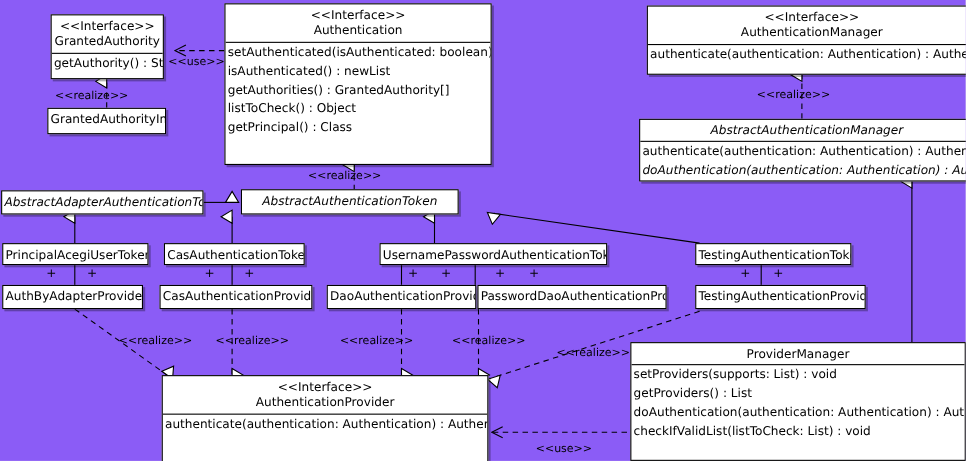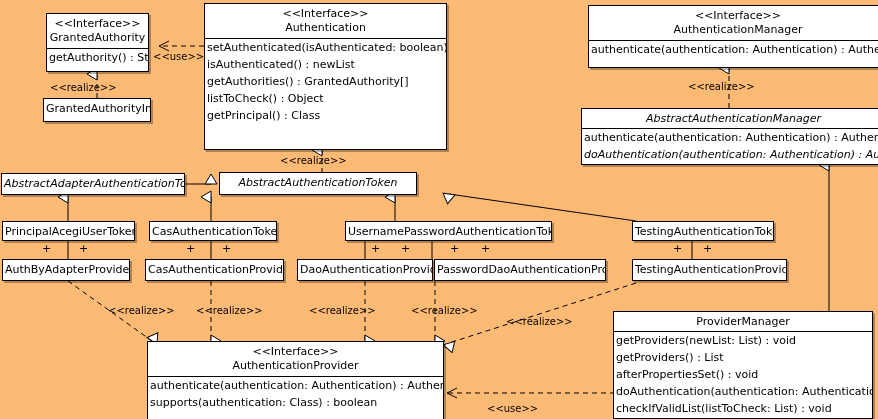--- a/index.html
+++ b/index.html
@@ -12,21 +12,21 @@
     height: 419px;
     position: relative;
     overflow: hidden;
     font-family: "DejaVu Sans", sans-serif;
   }
   #canvas {
     position: absolute;
     left: 0; top: 0;
     width: 878px;
     height: 419px;
-    background: #fdba74;
+    background: #8b5cf6;
   }
   svg.edges {
     position: absolute;
     left: 0; top: 0;
     width: 878px;
     height: 419px;
     pointer-events: none;
   }
   .node {
     position: absolute;
@@ -281,31 +281,29 @@
   <div class="node" style="left:632px; top:259px; width:155px; height:22px;">
     <div class="hdr">TestingAuthenticationProvider</div>
   </div>
 
   <div class="node" style="left:147px; top:341px; width:297px; height:82px;">
     <div class="stereo">&lt;&lt;Interface&gt;&gt;</div>
     <div class="cname">AuthenticationProvider</div>
     <div class="sep"></div>
     <div class="members">
       <div class="member">authenticate(authentication: Authentication) : Authentication</div>
-      <div class="member">supports(authentication: Class) : boolean</div>
-    </div>
-  </div>
-
-  <div class="node" style="left:573px; top:311px; width:260px; height:108px;margin-left:40px;">
+    </div>
+  </div>
+
+  <div class="node" style="left:573px; top:311px; width:305px; height:108px;">
     <div class="hdr">ProviderManager</div>
     <div class="sep"></div>
     <div class="members">
-      <div class="member">getProviders(newList: List) : void</div>
+      <div class="member">setProviders(supports: List) : void</div>
       <div class="member">getProviders() : List</div>
-      <div class="member">afterPropertiesSet() : void</div>
       <div class="member">doAuthentication(authentication: Authentication) : Authentication</div>
       <div class="member">checkIfValidList(listToCheck: List) : void</div>
     </div>
   </div>
 
   <div class="elabel" style="left:153px; top:51px;">&lt;&lt;use&gt;&gt;</div>
 
   <div class="elabel" style="left:50px; top:82px;">&lt;&lt;realize&gt;&gt;</div>
 
   <div class="elabel" style="left:280px; top:155px;">&lt;&lt;realize&gt;&gt;</div>

